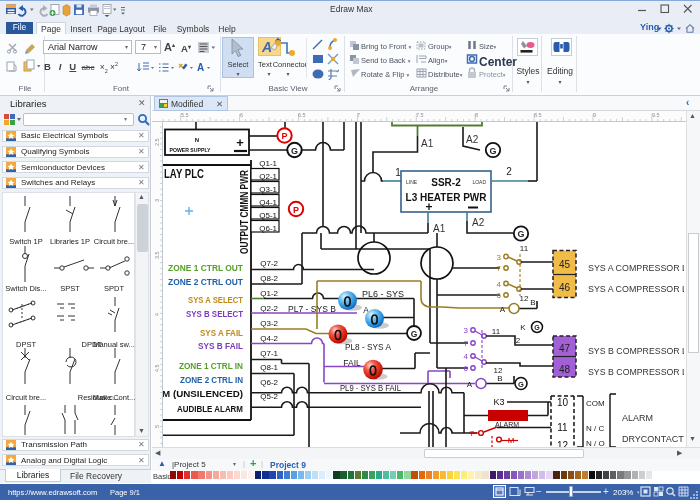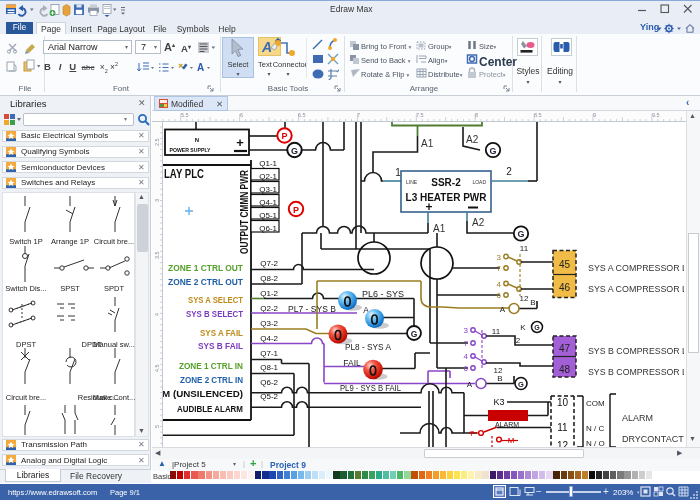--- a/index.html
+++ b/index.html
@@ -57,21 +57,21 @@
 <div class="tx" style="left:192px;top:23.5px;width:70px;text-align:center;font-size:8.5px;color:#333">Help</div>
 <div class="ab" style="left:0;top:33.5px;width:700px;height:62.5px;background:#fbfcfd;border-bottom:1px solid #c9d0d8"></div>
 <div class="ab" style="left:44px;top:36px;width:1px;height:56px;background:#dde1e7"></div>
 <div class="ab" style="left:220px;top:36px;width:1px;height:56px;background:#dde1e7"></div>
 <div class="ab" style="left:343.5px;top:36px;width:1px;height:56px;background:#dde1e7"></div>
 <div class="ab" style="left:512px;top:36px;width:1px;height:56px;background:#dde1e7"></div>
 <div class="ab" style="left:541px;top:36px;width:1px;height:56px;background:#dde1e7"></div>
 <div class="ab" style="left:576px;top:36px;width:1px;height:56px;background:#dde1e7"></div>
 <div class="tx" style="left:-15px;top:83.5px;width:80px;text-align:center;font-size:8px;color:#5a6270">File</div>
 <div class="tx" style="left:81px;top:83.5px;width:80px;text-align:center;font-size:8px;color:#5a6270">Font</div>
-<div class="tx" style="left:248px;top:83.5px;width:80px;text-align:center;font-size:8px;color:#5a6270">Basic Tools</div>
+<div class="tx" style="left:248px;top:83.5px;width:80px;text-align:center;font-size:8px;color:#5a6270">Basic View</div>
 <div class="tx" style="left:384px;top:83.5px;width:80px;text-align:center;font-size:8px;color:#5a6270">Arrange</div>
 <svg class="ab" style="left:207px;top:85px" width="7" height="7" viewBox="0 0 7 7">
     <path d="M1,1 h3 M1,1 v3 M3,3 l3,3 m0,-3 v3 h-3" stroke="#7a8494" fill="none"></path>
   </svg>
 <svg class="ab" style="left:334px;top:85px" width="7" height="7" viewBox="0 0 7 7">
     <path d="M1,1 h3 M1,1 v3 M3,3 l3,3 m0,-3 v3 h-3" stroke="#7a8494" fill="none"></path>
   </svg>
 <svg class="ab" style="left:503px;top:85px" width="7" height="7" viewBox="0 0 7 7">
     <path d="M1,1 h3 M1,1 v3 M3,3 l3,3 m0,-3 v3 h-3" stroke="#7a8494" fill="none"></path>
   </svg>
@@ -259,21 +259,21 @@
 <path d="M113,105 v9 M113,128 v12 M113,128 l4,-12 M108,118 l5,3 M106,121 l4,2"></path>
 <path d="M23,156 v10 M23,180 v12 M23,180 l5,-13 M19,160 l8,8 M19,168 l8,-8"></path>
 <path d="M68,156 v10 M68,180 v12 M68,180 l5,-13 M64,170 a5,5 0 1 1 1,3"></path>
 <path d="M113,156 v10 M113,180 v12 M113,180 l5,-13"></path>
 <path d="M23,213 v10 M23,233 v10 M23,233 l5,-14"></path>
 <path d="M63,213 v8 M63,228 v14 M60,221 l3,7 M73,213 v8 M73,228 v14 M73,221 l3,7"></path>
 <path d="M113,213 v10 M113,233 v10 M113,226 l-4,7"></path>
 </g>
 </svg>
 <div class="tx" style="left:-6px;top:237px;width:64px;text-align:center;font-size:7.5px;color:#222">Switch 1P</div>
-<div class="tx" style="left:38px;top:237px;width:64px;text-align:center;font-size:7.5px;color:#222">Arrange 1P</div>
+<div class="tx" style="left:38px;top:237px;width:64px;text-align:center;font-size:7.5px;color:#222">Libraries 1P</div>
 <div class="tx" style="left:82px;top:237px;width:64px;text-align:center;font-size:7.5px;color:#222">Circuit bre...</div>
 <div class="tx" style="left:-6px;top:284px;width:64px;text-align:center;font-size:7.5px;color:#222">Switch Dis...</div>
 <div class="tx" style="left:38px;top:284px;width:64px;text-align:center;font-size:7.5px;color:#222">SPST</div>
 <div class="tx" style="left:82px;top:284px;width:64px;text-align:center;font-size:7.5px;color:#222">SPDT</div>
 <div class="tx" style="left:-6px;top:340px;width:64px;text-align:center;font-size:7.5px;color:#222">DPST</div>
 <div class="tx" style="left:38px;top:340px;width:64px;text-align:right;font-size:7.5px;color:#222">DPDT</div>
 <div class="tx" style="left:82px;top:340px;width:64px;text-align:center;font-size:7.5px;color:#222">Manual sw...</div>
 <div class="tx" style="left:-6px;top:393px;width:64px;text-align:center;font-size:7.5px;color:#222">Circuit bre...</div>
 <div class="tx" style="left:38px;top:393px;width:81px;text-align:right;font-size:7.5px;color:#222">Residual c...</div>
 <div class="tx" style="left:82px;top:393px;width:64px;text-align:center;font-size:7.5px;color:#222">Make Cont...</div>

